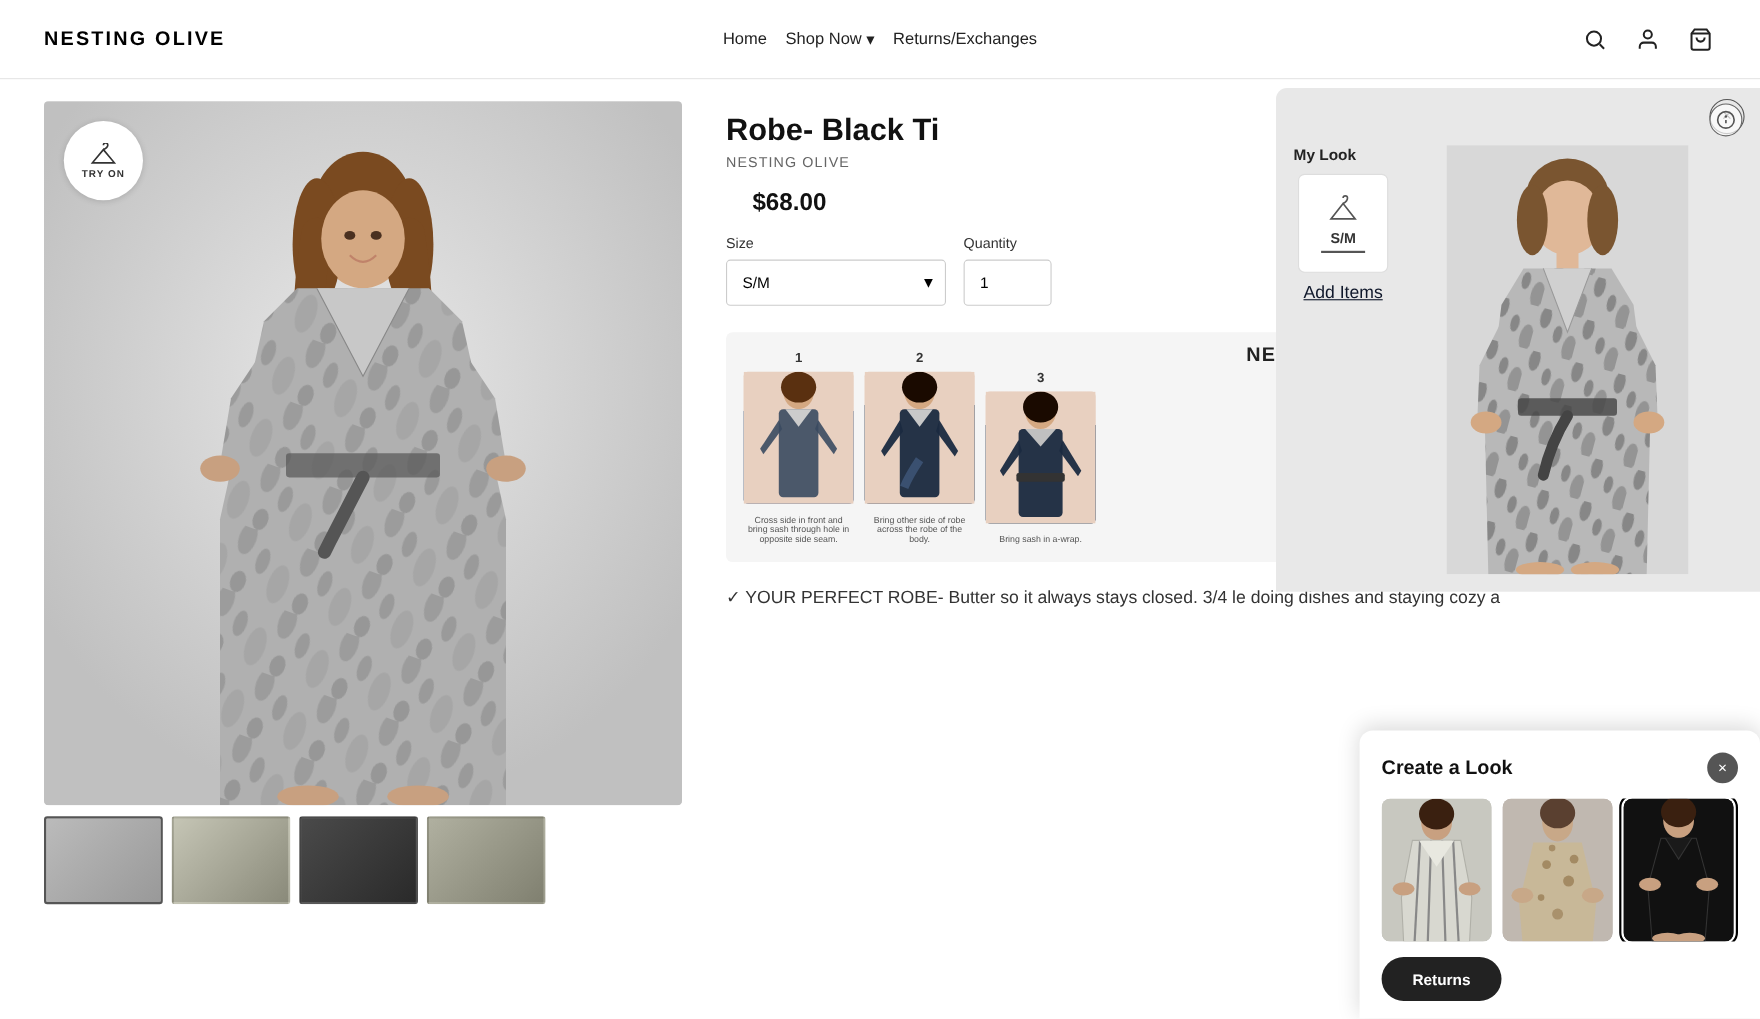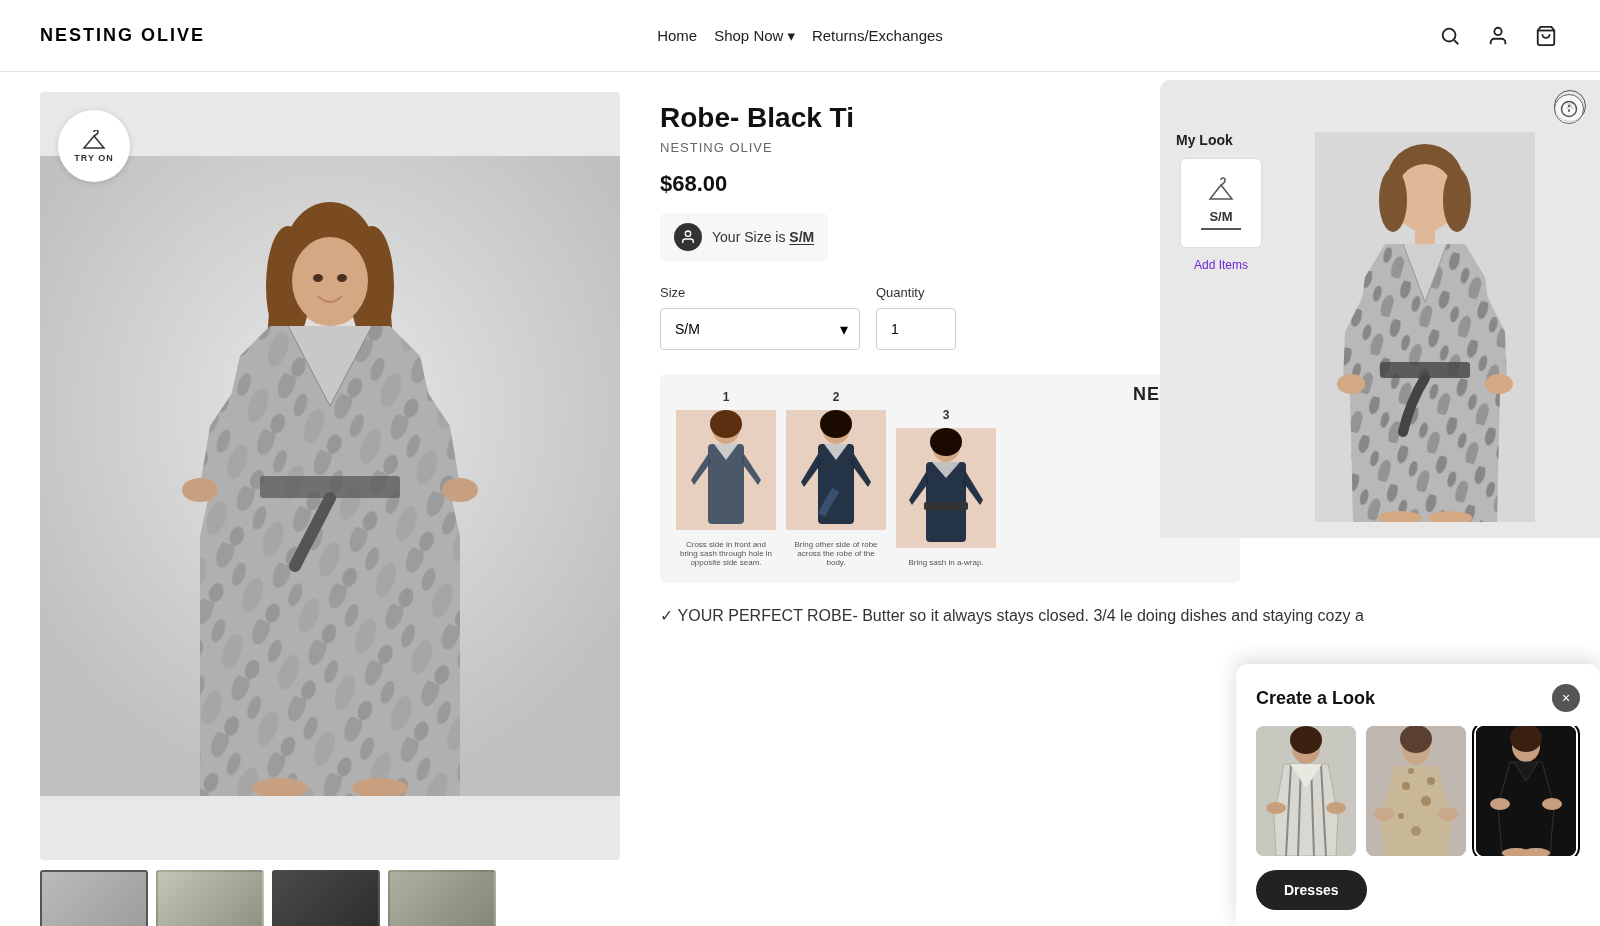--- a/index.html
+++ b/index.html
@@ -66,21 +66,21 @@
     
     .product-images {
       flex: 0 0 580px;
       display: flex;
       flex-direction: column;
       gap: 10px;
     }
     .main-image-container {
       position: relative;
       width: 580px;
-      height: 768px;
+      height: 640px;
       background: #e8e8e8;
       border-radius: 4px;
       overflow: hidden;
       display: flex;
       align-items: center;
       justify-content: center;
     }
     .try-on-btn {
       position: absolute;
       top: 18px;
@@ -140,20 +140,21 @@
       letter-spacing: 1px;
       color: #666;
       margin-bottom: 16px;
       text-transform: uppercase;
     }
     .product-price {
       font-size: 22px;
       font-weight: 600;
       color: #111;
       margin-bottom: 16px;
+      margin-left: 24px;
     }
     .size-recommendation {
       display: flex;
       align-items: center;
       gap: 10px;
       margin-bottom: 24px;
       padding: 10px 14px;
       background: #f7f7f7;
       border-radius: 6px;
       width: fit-content;
@@ -341,22 +342,23 @@
       font-size: 13px;
       font-weight: 600;
       color: #333;
     }
     .my-look-underline {
       width: 60%;
       height: 2px;
       background: #555;
     }
     .add-items-link {
-      font-size: 12px;
-      color: #6d28d9;
+      font-size: 16px;
+      color: #0f172a;
+      text-decoration: underline;
       cursor: pointer;
     }
     .avatar-container {
       flex: 1;
       min-height: 380px;
       position: relative;
       display: flex;
       align-items: flex-end;
       justify-content: center;
     }
@@ -563,31 +565,20 @@
       </div>
       <div class="thumbnail"></div>
     </div>
   </div>
 
   <div class="product-info">
     <h1 class="product-title">Robe- Black Ti</h1>
     <p class="product-brand">NESTING OLIVE</p>
     <p class="product-price">$68.00</p>
 
-    <div class="size-recommendation">
-      <div class="size-rec-icon">
-        <svg width="16" height="16" viewBox="0 0 24 24" fill="none" stroke="#fff" stroke-width="2">
-          <path d="M20 21v-2a4 4 0 0 0-4-4H8a4 4 0 0 0-4 4v2"></path>
-          <circle cx="12" cy="7" r="4"></circle>
-        </svg>
-      </div>
-      <span class="size-rec-text">
-        Your Size is <strong>S/M</strong>
-      </span>
-    </div>
 
     <div class="options-row">
       <div class="option-group">
         <label class="option-label">Size</label>
         <div class="select-wrapper">
           <select class="size-select">
             <option>XS/S</option>
             <option selected="">S/M</option>
             <option>M/L</option>
             <option>L/XL</option>
@@ -804,14 +795,14 @@
         <ellipse cx="62" cy="80" rx="5" ry="9" fill="#888070" opacity="0.5"></ellipse>
         <ellipse cx="45" cy="100" rx="7" ry="11" fill="#888070" opacity="0.55"></ellipse>
         <ellipse cx="58" cy="55" rx="4" ry="8" fill="#888070" opacity="0.5"></ellipse>
         <path d="M25 56 L14 92 L16 92" stroke="#b0a898" stroke-width="1" fill="none"></path>
         <ellipse cx="15" cy="95" rx="10" ry="7" fill="#c8a888"></ellipse>
         <ellipse cx="85" cy="95" rx="10" ry="7" fill="#c8a888"></ellipse>
       </svg>
     </div>
 
   </div>
-  <button class="dresses-btn">Dresses</button>
+  <button class="dresses-btn">Returns</button>
 </div>
 
 </body></html>

